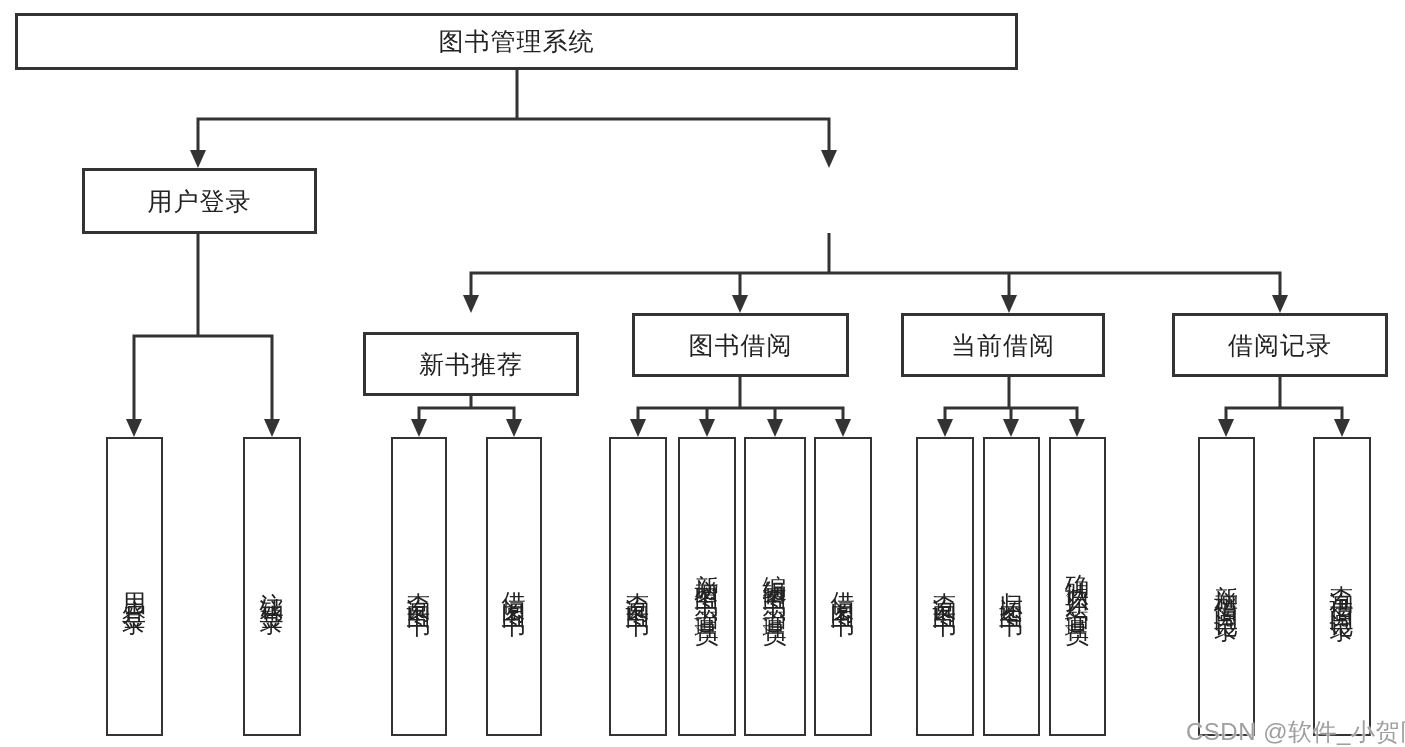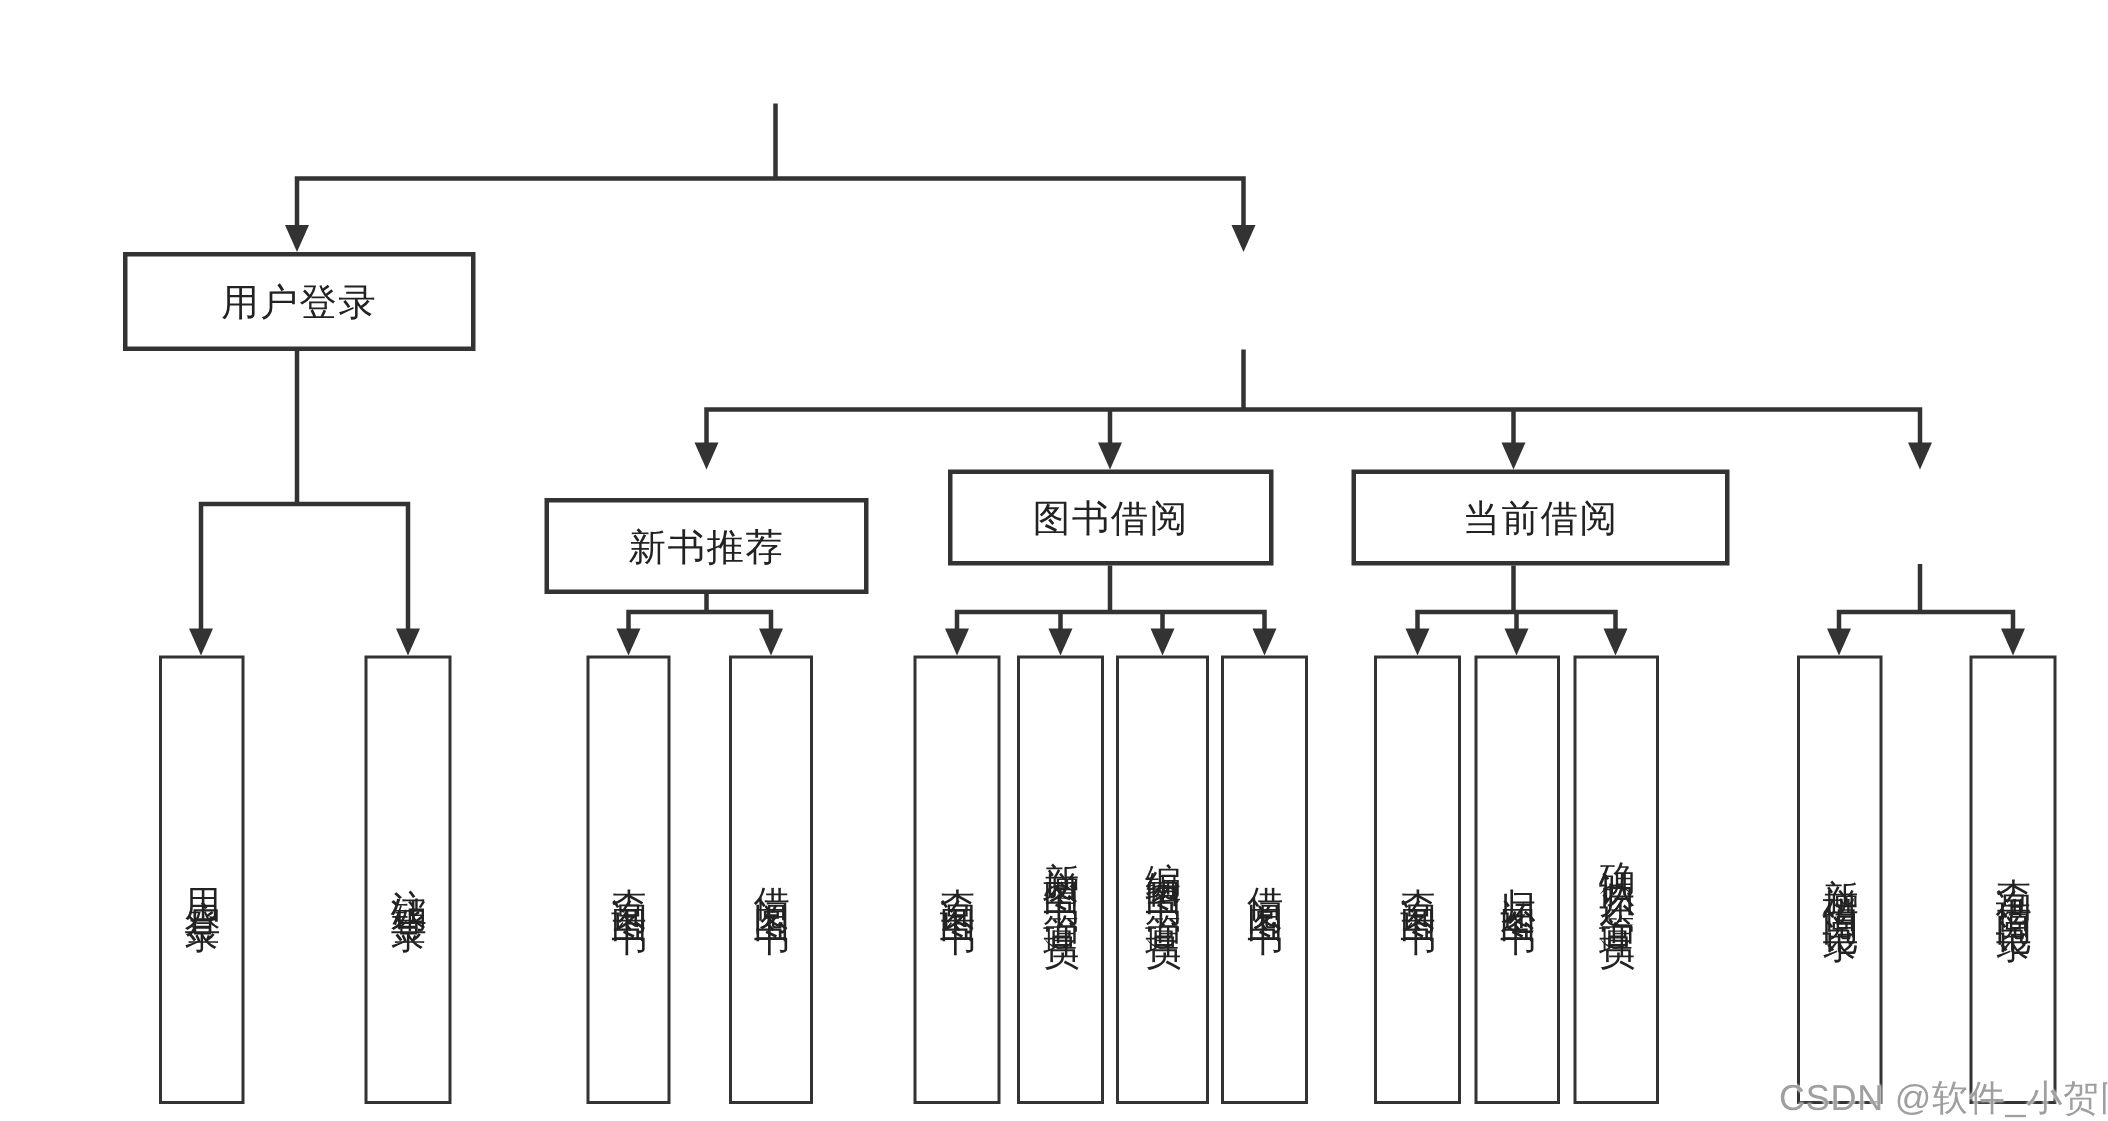--- a/index.html
+++ b/index.html
@@ -59,33 +59,39 @@
       <polygon points="767,419 783,419 775,437"></polygon>
       <polygon points="835,419 851,419 843,437"></polygon>
       <polygon points="937,419 953,419 945,437"></polygon>
       <polygon points="1003,419 1019,419 1011,437"></polygon>
       <polygon points="1069,419 1085,419 1077,437"></polygon>
       <polygon points="1218,419 1234,419 1226,437"></polygon>
       <polygon points="1334,419 1350,419 1342,437"></polygon>
     </g>
   </svg>
 
+  <div class="node node-h" style="left:15px;top:13px;width:1003px;height:57px;">
+    <span>图书管理系统</span>
+  </div>
 
   <div class="node node-h" style="left:82px;top:168px;width:235px;height:66px;">
     <span>用户登录</span>
   </div>
 
   <div class="node node-h" style="left:363px;top:313px;width:216px;height:64px;margin-top:19px;">
     <span>新书推荐</span>
   </div>
   <div class="node node-h" style="left:632px;top:313px;width:217px;height:64px;">
     <span>图书借阅</span>
   </div>
-  <div class="node node-h" style="left:901px;top:313px;width:252px;height:64px;">
+  <div class="node node-h" style="left:901px;top:313px;width:204px;height:64px;">
     <span>当前借阅</span>
+  </div>
+  <div class="node node-h" style="left:1172px;top:313px;width:216px;height:64px;">
+    <span>借阅记录</span>
   </div>
 
   <div class="node node-v" style="left:106px;top:437px;width:57px;height:299px;">
     <span class="vtext">用户登录</span>
   </div>
   <div class="node node-v" style="left:243px;top:437px;width:58px;height:299px;">
     <span class="vtext">注销登录</span>
   </div>
 
   <div class="node node-v" style="left:391px;top:437px;width:56px;height:299px;">

